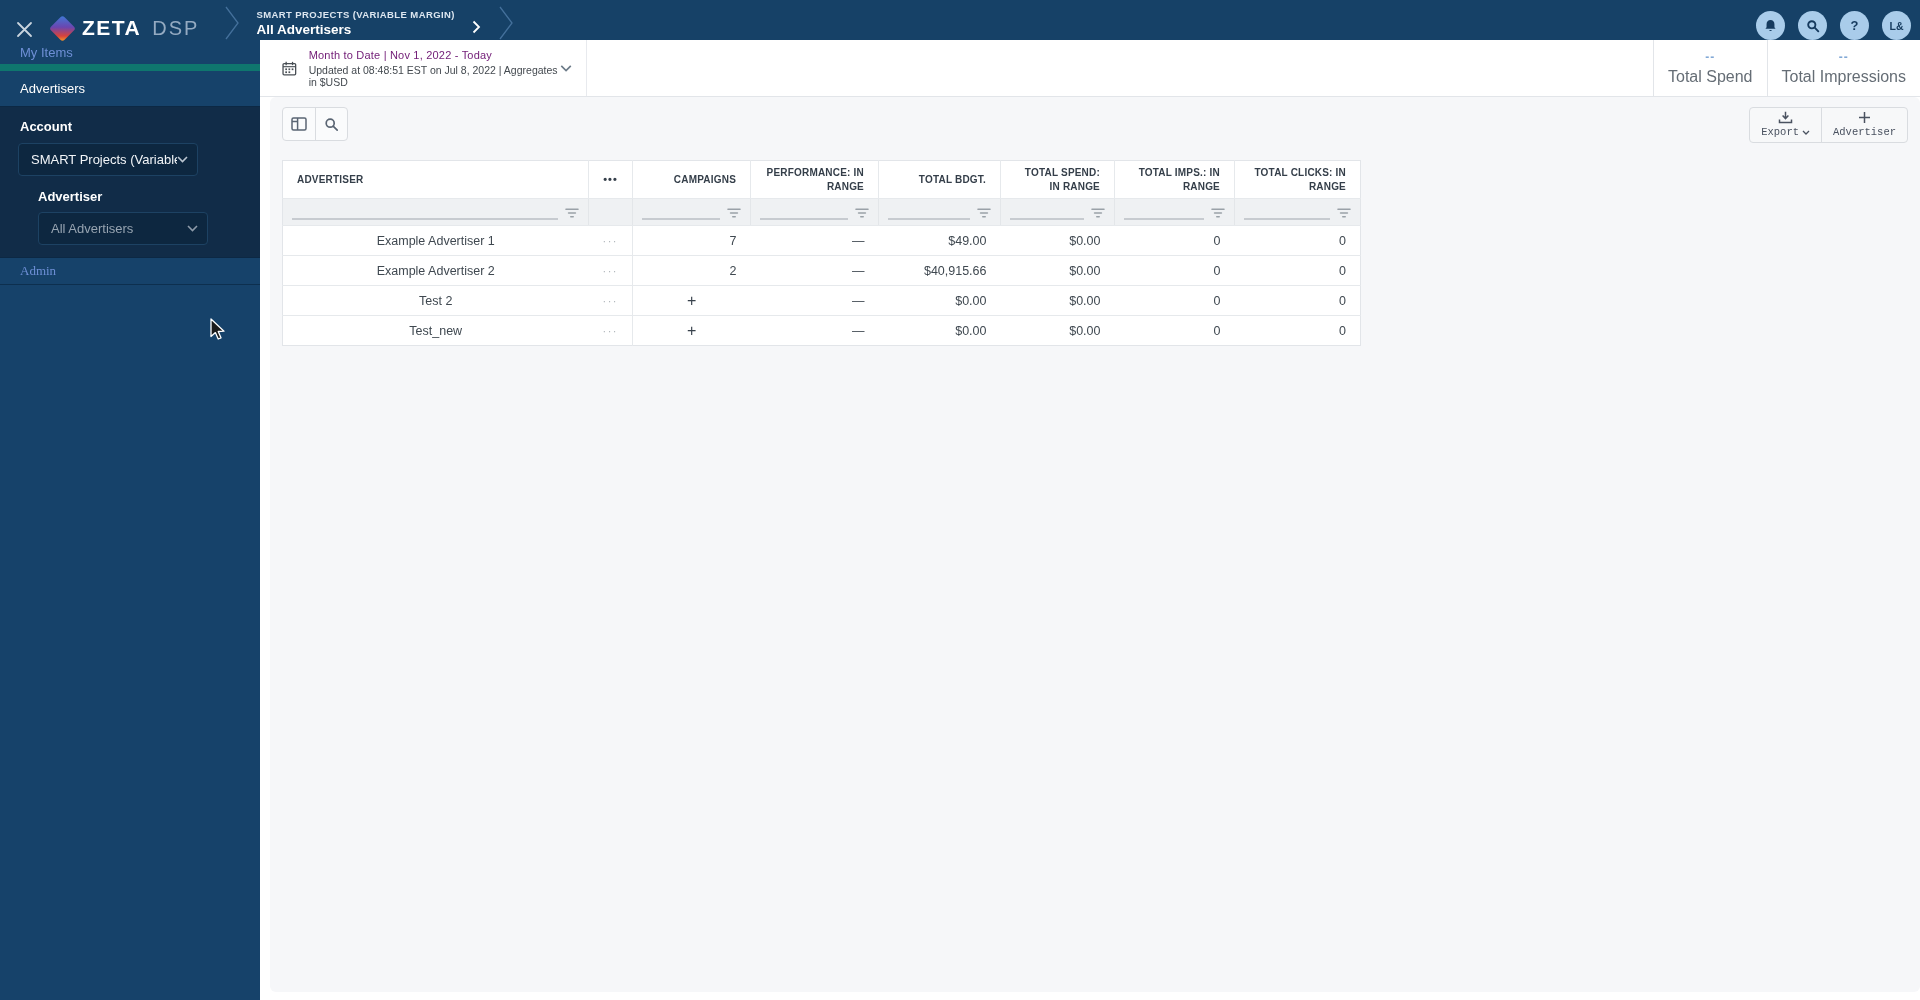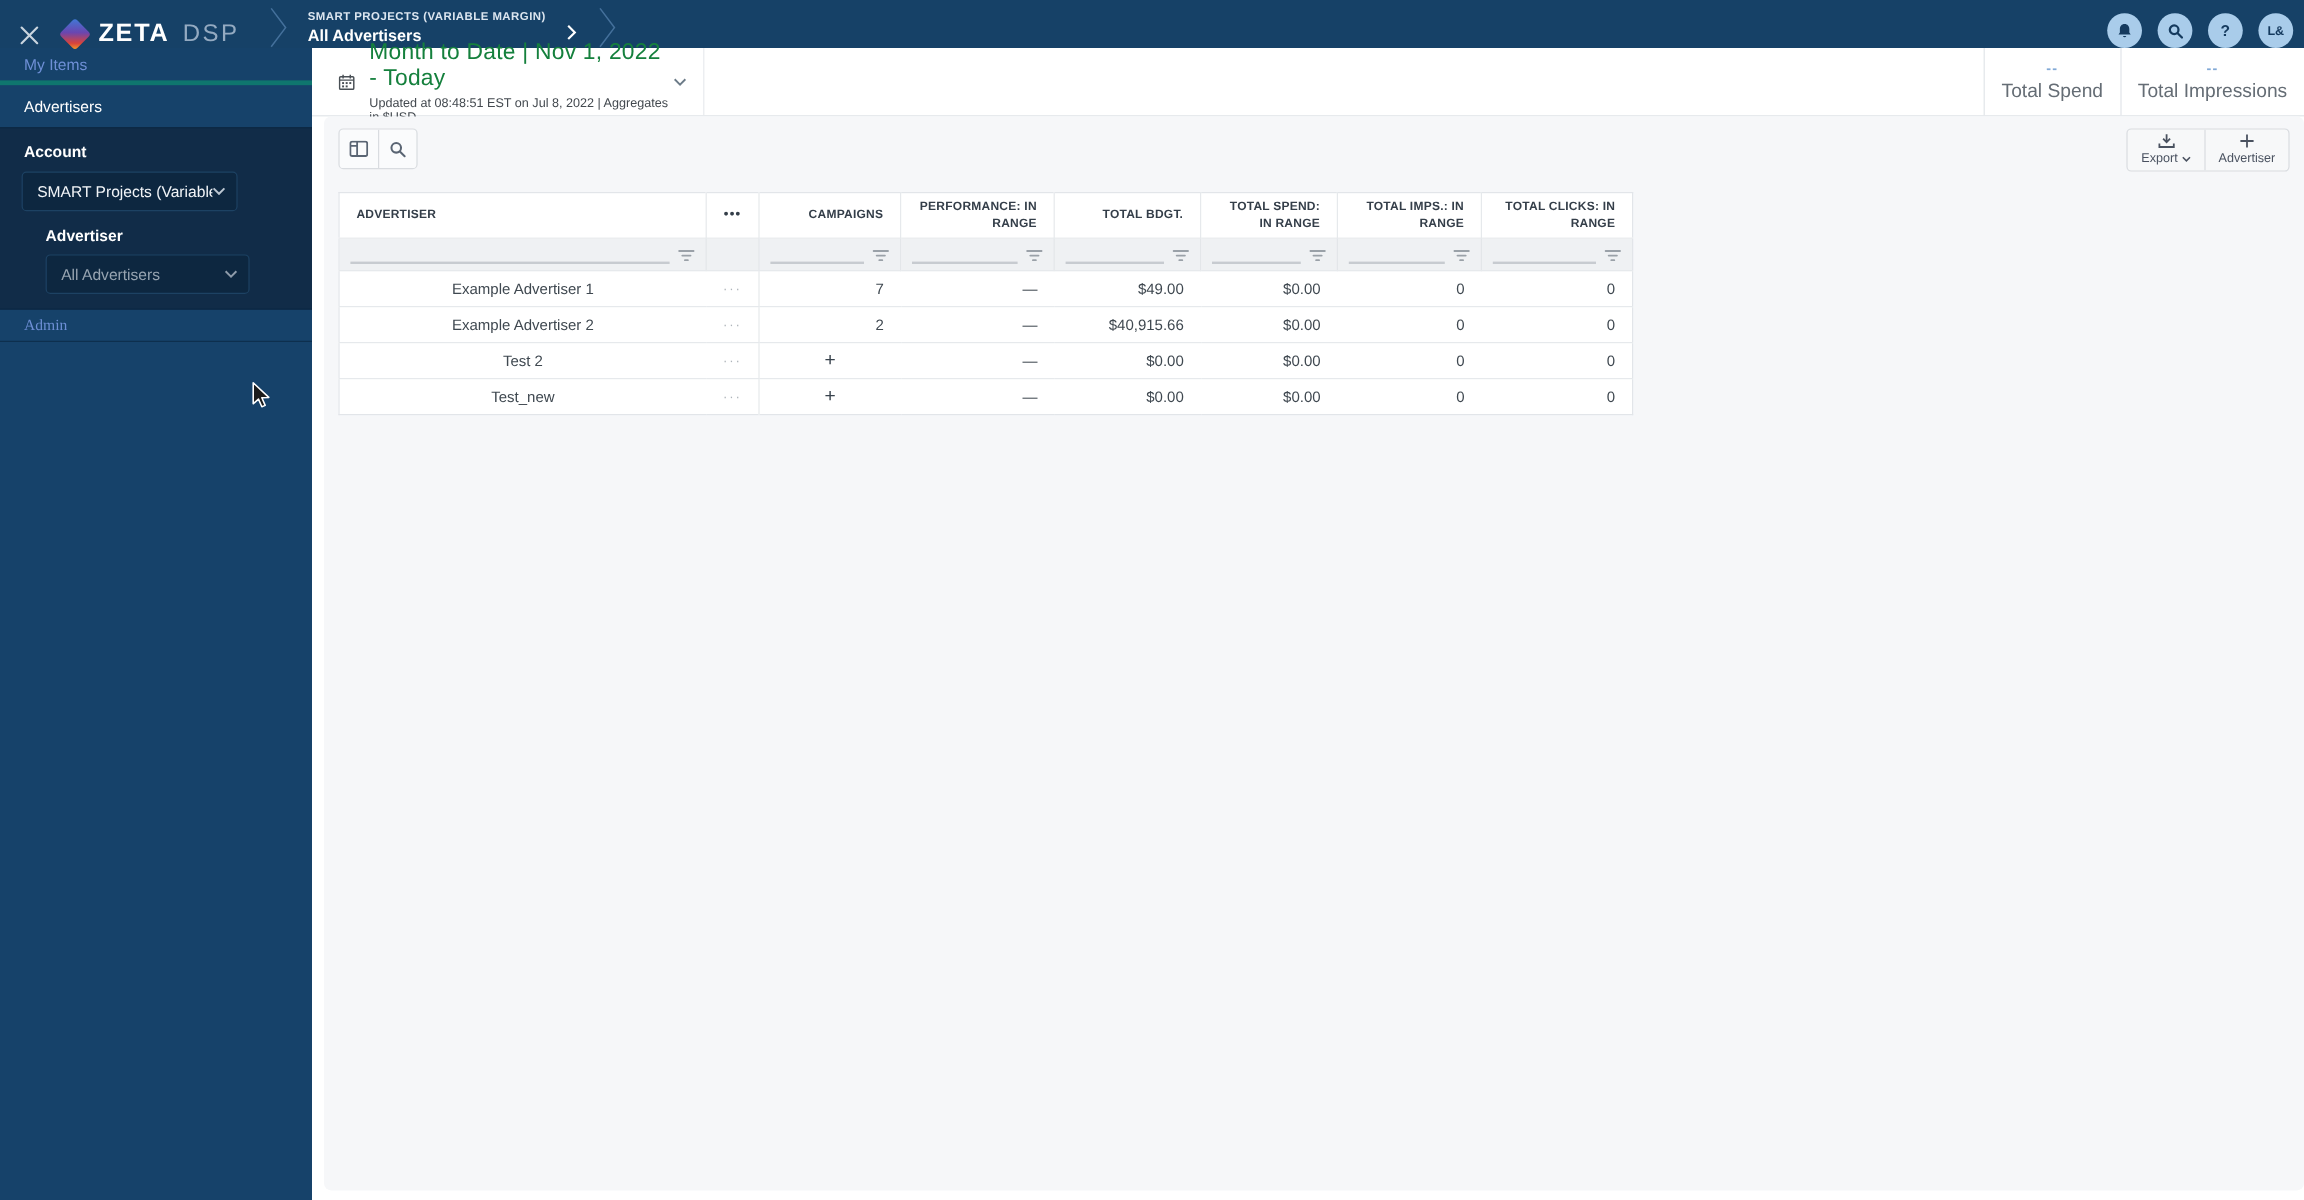--- a/index.html
+++ b/index.html
@@ -27,53 +27,53 @@
             font-weight:700; }
   .circle.help { font-size:13px; }
   .circle.avatar { font-size:10.5px; margin-right:9px; }
 
   
   .body-row { flex:1; display:flex; min-height:0; }
 
   
   .sidebar { width:260px; flex:none; background:#16426A; display:flex; flex-direction:column; }
   .side-item { font-size:13px; padding-left:20px; display:flex; align-items:center; cursor:pointer; }
-  .side-item.my-items { height:31px; color:#6E8FD6; border-bottom:4px solid #0f766e; }
+  .side-item.my-items { height:31px; color:#6E8FD6; border-bottom:7px solid #0f766e; }
   .side-item.advertisers { height:35px; color:#FFFFFF; }
   .acct-section { background:#112C48; border-top:1px solid #0C2844; border-bottom:1px solid #0C2844; padding:8px 0 12px; }
   .acct-label { color:#fff; font-size:13px; font-weight:700; margin:4px 0 9px 20px; }
   .dd { height:33px; background:#0D2740; border:1px solid #1D4263; border-radius:4px; display:flex; align-items:center;
         padding:0 9px 0 12px; cursor:pointer; }
   .dd-account { margin-left:18px; width:180px; }
   .dd-account .dd-text { color:#F2F5F8; font-size:13px; white-space:nowrap; overflow:hidden; flex:1; }
   .adv-label { color:#fff; font-size:13px; font-weight:700; margin:13px 0 8px 38px; }
   .dd-advertiser { margin-left:38px; width:170px; }
   .dd-advertiser .dd-text { color:#97A4B1; font-size:13px; flex:1; }
   .side-item.admin { height:27px; color:#6E8FD6; border-bottom:1px solid #0D2F4E;font-family:Liberation Serif, serif; }
 
   
   .main { flex:1; display:flex; flex-direction:column; background:#fff; min-width:0; }
   .datebar { height:57px; flex:none; background:#fff; border-bottom:1px solid #E2E5E9; display:flex; align-items:stretch; }
   .date-block { width:327px; display:flex; align-items:center; padding-left:22px; border-right:1px solid #E8EAEE; cursor:pointer; }
   .date-texts { margin-left:12px; }
-  .date-title { color:#15803d; font-size:19px; font-weight:500; letter-spacing:.2px; }
+  .date-title { color:#701a75; font-size:11px; font-weight:500; letter-spacing:.2px; }
   .date-sub { color:#43494F; font-size:10.5px; margin-top:3px; }
   .date-chev { margin-left:auto; margin-right:14px; }
   .datebar-spacer { flex:1; }
   .stat { border-left:1px solid #E2E5E9; display:flex; flex-direction:column; align-items:center; justify-content:center; padding:0 14px; min-width:86px; }
   .stat-value { color:#82A9D6; font-size:12px; font-weight:700; letter-spacing:1px; }
   .stat-label { color:#656D75; font-size:16px; margin-top:4px; white-space:nowrap;text-align:center; }
 
   .panel { flex:1; margin:0 0 8px 10px; background:#F6F7F9; border-radius:6px; min-height:0; }
   .toolbar { display:flex; align-items:flex-start; padding:10px 12px 0 12px; }
   .seg { display:flex; border:1px solid #D9DCE0; border-radius:4px; overflow:hidden; background:#FAFBFC; }
   .seg-btn { width:32px; height:32px; display:flex; align-items:center; justify-content:center; cursor:pointer; }
   .seg-btn + .seg-btn { border-left:1px solid #D9DCE0; }
   .toolbar-right { margin-left:auto; display:flex; border:1px solid #D9DCE0; border-radius:4px; overflow:hidden; background:#F7F8F9; }
-  .tool-btn { padding:3px 11px 4px; display:flex; flex-direction:column; align-items:center; justify-content:center; cursor:pointer; min-width:56px; }
+  .tool-btn { padding:3px 11px 4px; display:flex; flex-direction:column; align-items:center; justify-content:center; cursor:pointer; min-width:56px;font-family:Liberation Mono, monospace; }
   .tool-btn + .tool-btn { border-left:1px solid #D9DCE0; }
   .tool-btn .btn-label { color:#4A5260; font-size:10.5px; margin-top:2px; display:flex; align-items:center; gap:3px; white-space:nowrap; }
 
   
   .grid-wrap { margin:17px 0 0 12px; }
   table.grid { border-collapse:collapse; background:#fff; border:1px solid #E2E5E9; table-layout:fixed; width:1078px; }
   .grid th { border-right:1px solid #E6E9EC; border-bottom:1px solid #E6E9EC; font-size:10px; font-weight:700;
              color:#343E49; padding:5px 14px; text-align:right; line-height:1.35; letter-spacing:.2px; height:30px;
              vertical-align:middle; cursor:pointer; }
   .grid th.h-adv { text-align:left; }

